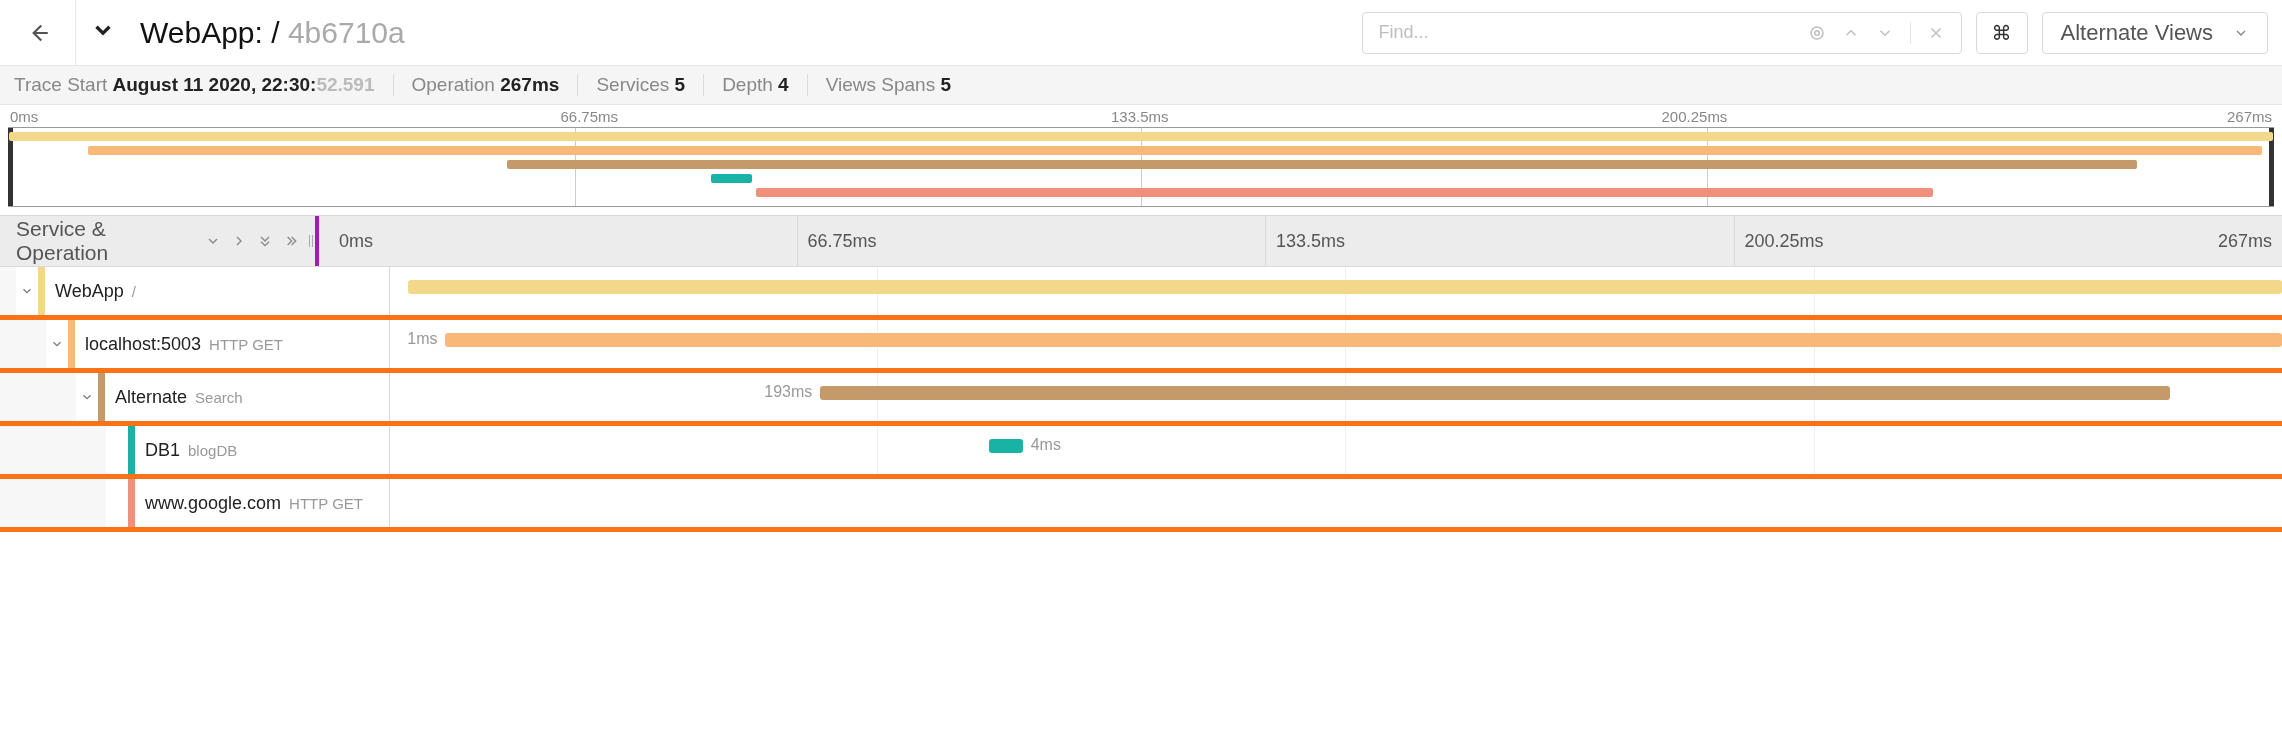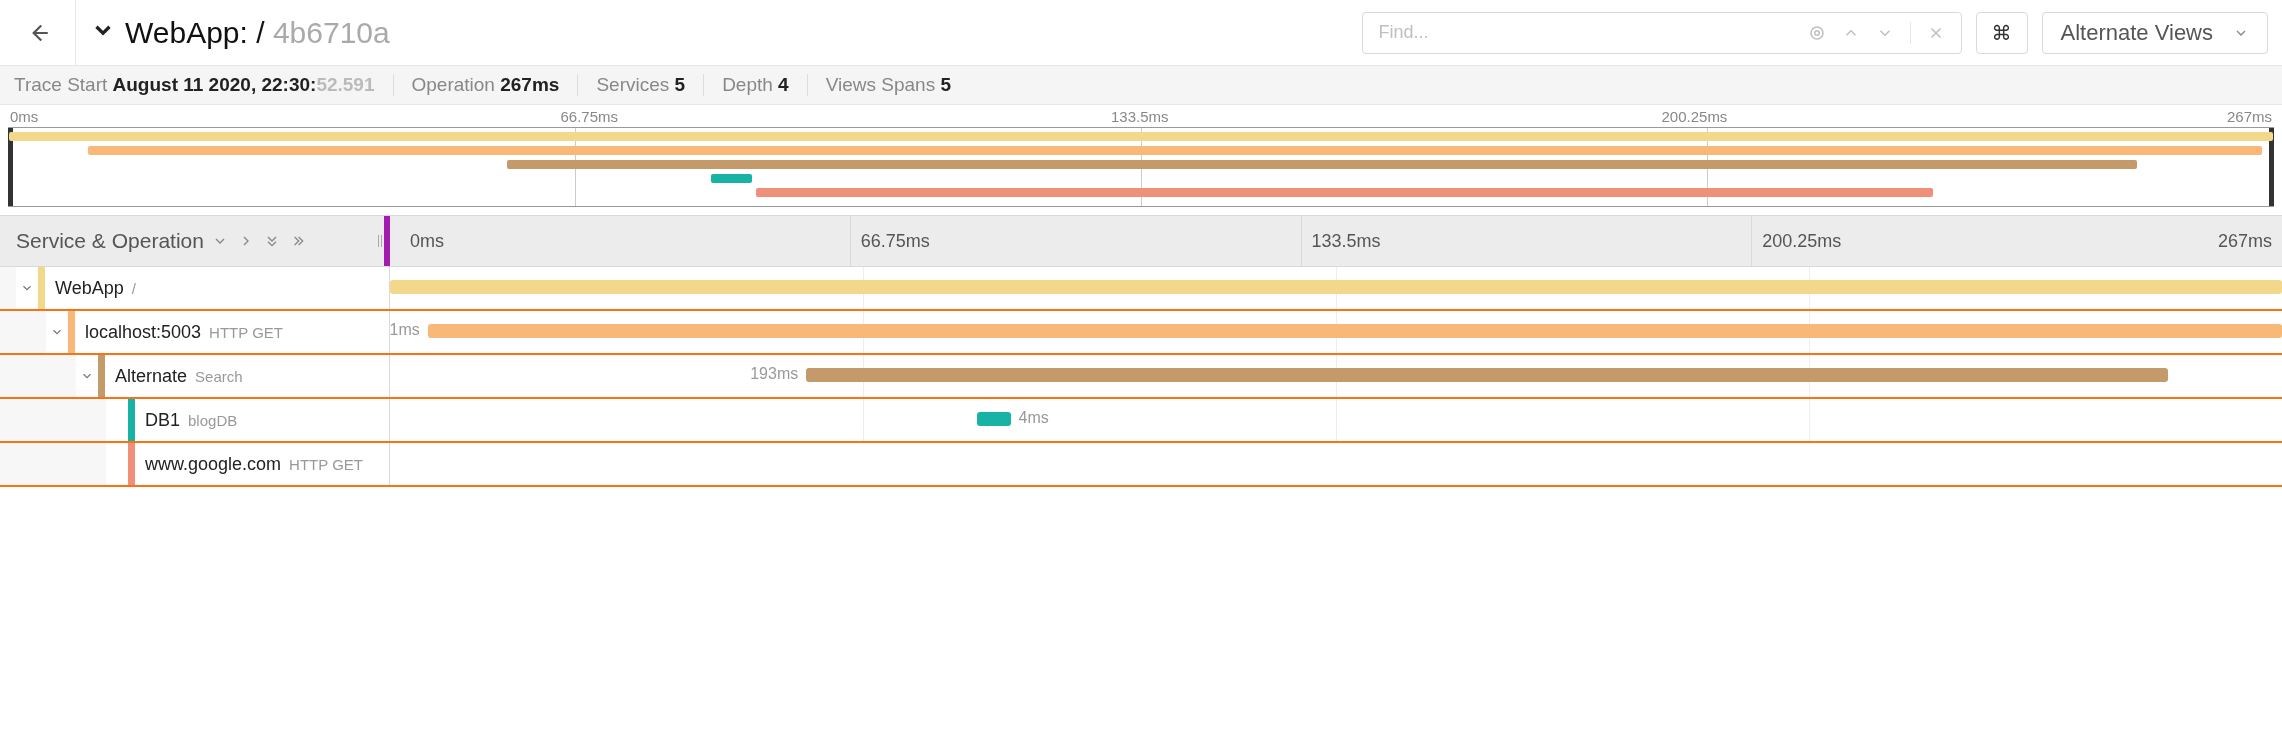--- a/index.html
+++ b/index.html
@@ -16,21 +16,21 @@
     .hdr {
       display: flex; align-items: center;
       height: 66px; gap: 14px;
       padding: 0 14px 0 0;
       border-bottom: 1px solid #e6e6e6;
     }
     .back-btn {
       width: 76px; height: 100%; display: flex; align-items:center; justify-content:center;
       border-right: 1px solid #e6e6e6; cursor:pointer;
     }
-    .title-wrap { display:flex; gap:9px; font-size: 30px; }
+    .title-wrap { display:flex; gap:24px; font-size: 30px; }
     .title-caret { cursor:pointer; }
     .title-bold { font-weight: 400; color:#111; }
     .title-muted { color:#aaa; font-weight:300; }
     .hdr-spacer { flex:1; }
     .search-box {
       display:flex; align-items:center;
       width: 600px; height: 42px;
       border:1px solid #d9d9d9; border-radius:4px;
       background:#fff;
     }
@@ -75,41 +75,41 @@
     .mm-bar { position:absolute; height:9px; border-radius:2px; }
     .mm-handle-l, .mm-handle-r { position:absolute; top:0; bottom:0; width:5px; background:#333; cursor:ew-resize; }
     .mm-handle-l { left:-1px; } .mm-handle-r { right:-1px; }
 
     
     .tl-head {
       display:flex; background:#ececec; border-top:1px solid #d9d9d9; border-bottom:1px solid #d9d9d9;
       height:52px;
     }
     .tl-head-left {
-      width:390px; display:flex; align-items:center; gap:8px; padding:0 16px;
-      border-right:6px solid #a21caf; position:relative;
+      width:319px; display:flex; align-items:center; gap:8px; padding:0 16px;
+      border-right:4px solid #a21caf; position:relative;
     }
     .tl-head-label { font-size:21px; color:#555; }
     .tl-head-btns { display:flex; gap:10px; color:#888; }
     .tl-head-btn { cursor:pointer; display:flex; align-items:center; }
     .col-resizer {
       position:absolute; right:-1px; top:0; bottom:0; width:10px;
       display:flex; align-items:center; justify-content:center; cursor:col-resize;
     }
     .col-resizer::before, .col-resizer::after {
       content:""; display:block; width:1px; height:12px; background:#aaa; margin:0 1px;
     }
     .tl-head-right { flex:1; display:flex; font-size:18px; color:#555; padding:0 10px; align-items:center; }
     .tl-head-tick { flex:1; border-left:1px solid #d9d9d9; padding-left:10px; height:100%; display:flex; align-items:center; }
     .tl-head-tick:first-child{ border-left:none; }
     .tl-head-tick.last { text-align:right; flex:0 0 70px; justify-content:flex-end; border:none; }
 
     
     .tl-body { }
-    .tl-row { display:flex; border-bottom:2px solid #f97316; height:44px; }
+    .tl-row { display:flex; border-bottom:5px solid #f97316; height:53px;gap:18px; }
     .tl-left {
       width:390px; display:flex; align-items:center; border-right:1px solid #d9d9d9;
       position:relative; font-size:18px;
     }
     .tl-left-bg { position:absolute; left:0; top:0; bottom:0; background:#f7f7f7; }
     .tl-toggle { width:22px; display:flex; align-items:center; justify-content:center; color:#888; cursor:pointer; }
     .tl-color { width:7px; align-self:stretch; margin-right:10px; }
     .tl-svc { color:#222; font-weight:400; }
     .tl-op { color:#999; font-size:15px; margin-left:8px; }
 

